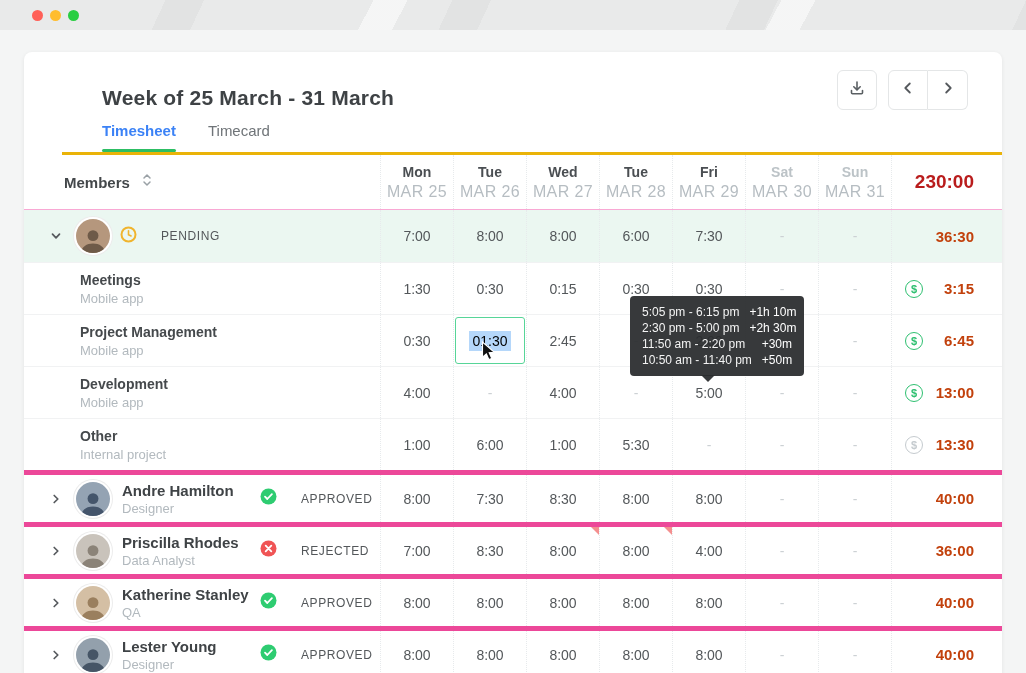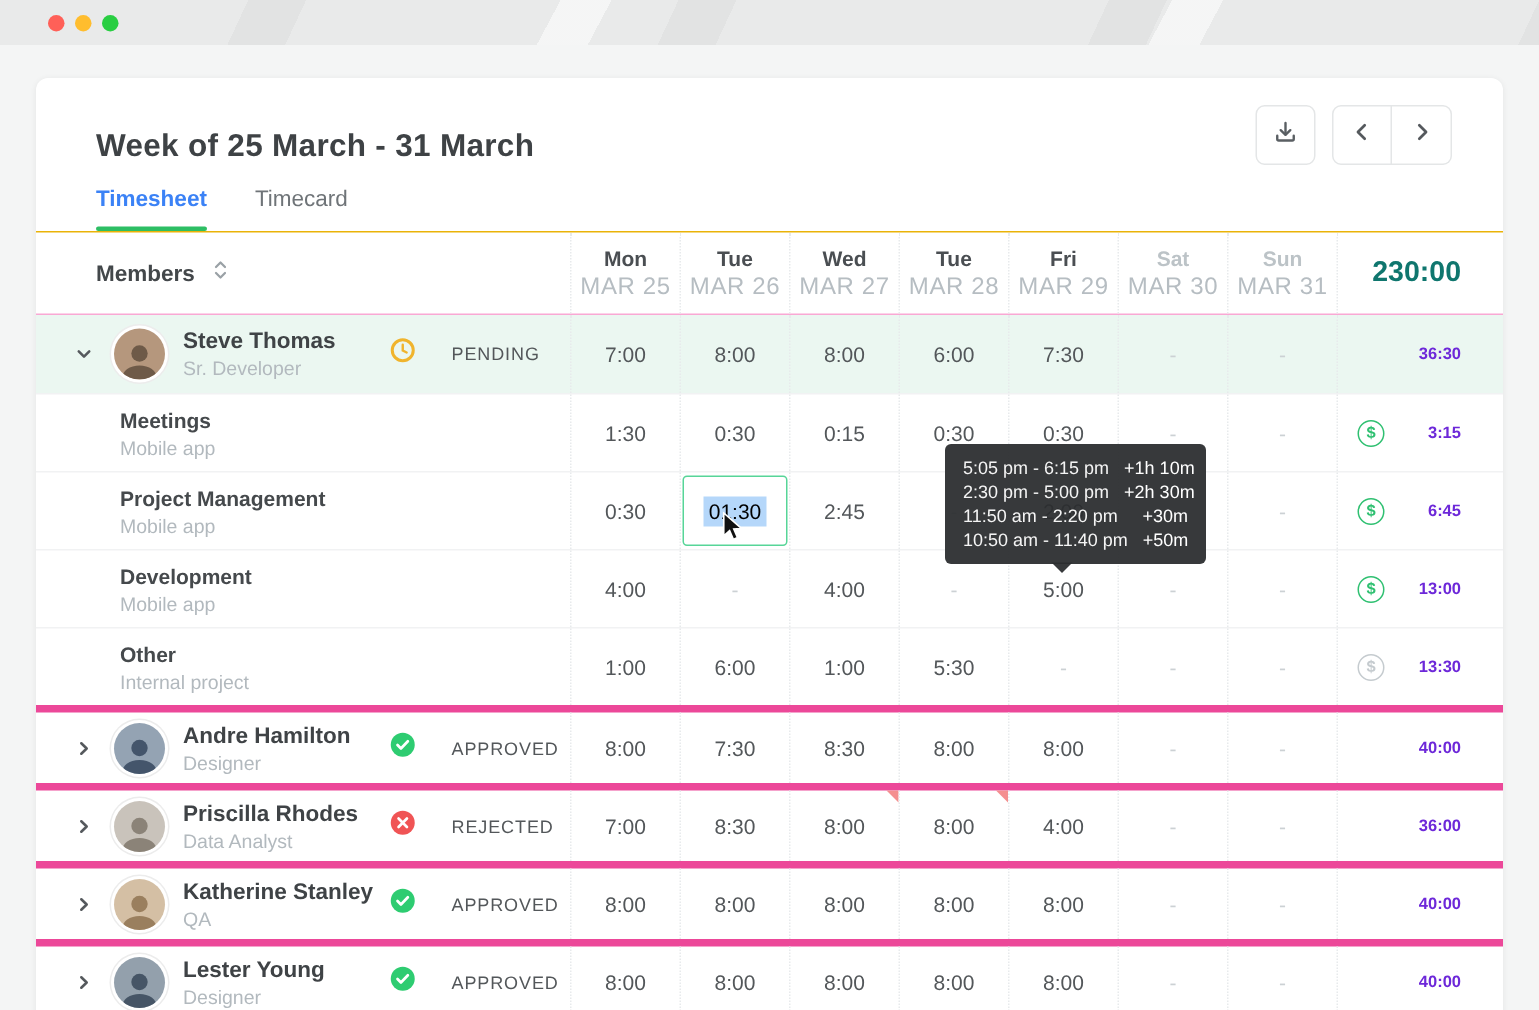--- a/index.html
+++ b/index.html
@@ -14,21 +14,21 @@
       repeating-linear-gradient(118deg, rgba(255,255,255,0) 0 330px, rgba(255,255,255,0.55) 330px 360px);
   }
   .lights { position:absolute; left:32px; top:10px; display:flex; gap:7px; }
   .light { width:11px; height:11px; border-radius:50%; }
 
   
   .card { position:absolute; left:24px; top:52px; width:978px; height:640px;
     background:#fff; border-radius:8px 8px 0 0;
     box-shadow:0 1px 4px rgba(0,0,0,0.07); }
 
-  .card-head { position:relative; height:103px; border-bottom:1px solid #eab308; }
+  .card-head { position:relative; height:103px; border-bottom:3px solid #eab308;margin-left:38px; }
   .page-title { position:absolute; left:40px; top:34px; font-size:21px; font-weight:600;
     color:#3e4245; letter-spacing:0.2px; }
   .tabs { position:absolute; left:40px; bottom:0; display:flex; gap:32px; }
   .tab { font-size:15px; color:#6f7478; padding-bottom:13px; cursor:pointer; position:relative; }
   .tab.active { color:#3b82f6; font-weight:600; }
   .tab.active::after { content:""; position:absolute; left:0; right:0; bottom:0; height:3px;
     background:var(--accent,#2dbe64); border-radius:2px; }
 
   .toolbar { position:absolute; right:34px; top:18px; display:flex; gap:11px; }
   .icon-btn { width:40px; height:40px; background:#fff; border:1px solid #e4e6e7;
@@ -44,21 +44,21 @@
   .cell.day, .cell.total { border-left:1px dotted #e7eaec; }
   .cell.members { justify-content:flex-start; }
 
   .members-h { padding-left:40px; display:flex; align-items:center; gap:12px; }
   .members-label { font-size:15px; font-weight:600; color:#43474a; }
   .day-h { flex-direction:column; gap:3px; }
   .day-name { font-size:14px; font-weight:600; color:#4a4e52; }
   .day-date { font-size:16px; color:#b6bdc2; letter-spacing:0.4px; }
   .day-h.muted .day-name { color:#bcc3c7; }
   .total-h { justify-content:flex-end; padding-right:28px;
-    font-size:19px; font-weight:700; color:#0f766e; }
+    font-size:19px; font-weight:700; color:#b91c1c; }
 
   .row { height:52px; border-top:1px solid #f1f2f3; }
   .row.member { border-top:5px solid #ec4899; }
   .row.highlight { background:var(--hl,#ebf7f1); border-top:none; }
 
   .mcell { padding-left:20px; gap:0; }
   .chev { width:24px; display:flex; justify-content:center; cursor:pointer; flex:none; }
   .avatar { width:34px; height:34px; border-radius:50%; margin-left:8px; flex:none;
     display:flex; align-items:flex-end; justify-content:center; overflow:hidden;
     box-shadow:0 0 0 2px #fff, 0 0 0 3px #ececec; }
@@ -69,21 +69,21 @@
   .btxt { font-size:12px; color:#53575a; letter-spacing:0.6px; }
 
   .pcell { padding-left:56px; }
   .pwho { display:flex; flex-direction:column; gap:3px; }
   .pnm { font-size:14px; font-weight:600; color:#45494c; }
   .psub { font-size:13px; color:#b2b9be; }
 
   .val { font-size:14px; color:#53575a; }
   .val.dash { color:#ccd1d4; }
   .tcell { justify-content:flex-end; padding-right:28px; gap:0; }
-  .tval { font-size:11px; font-weight:700; color:#6d28d9; }
+  .tval { font-size:15px; font-weight:700; color:#c2410c; }
   .row .tval { font-weight:600; }
   .dollar { position:absolute; left:13px; width:18px; height:18px; border-radius:50%;
     border:1.5px solid var(--dgreen,#2fc071); color:var(--dgreen,#2fc071);
     font-size:11px; font-weight:700; display:flex; align-items:center; justify-content:center; }
   .dollar.gray { border-color:#c5cbcf; color:#c5cbcf; }
 
   .flag { position:absolute; top:0; right:0; width:0; height:0;
     border-top:8px solid var(--flag,#f48f8f); border-left:8px solid transparent; }
 
   .editbox { position:absolute; inset:2px 1px; background:#fff;
@@ -196,24 +196,20 @@
             <svg width="12" height="12" viewBox="0 0 12 12" fill="none" stroke="#55595d" stroke-width="1.7" stroke-linecap="round" stroke-linejoin="round">
               <path d="M2.5 4.2 6 7.8l3.5-3.6"></path>
             </svg>
           </span>
       <span class="avatar" style="background:#b5977d">
             <svg width="30" height="26" viewBox="0 0 24 21" fill="#6e5a48">
               <circle cx="12" cy="7" r="4.4"></circle>
               <path d="M2.5 21c0-5 4.5-7.6 9.5-7.6s9.5 2.6 9.5 7.6z"></path>
             </svg>
           </span>
-      <span class="who">
-            <span class="nm">Steve Thomas</span>
-      <span class="rl">Sr. Developer</span>
-          </span>
       <span class="badge">
         <span><svg width="17" height="17" viewBox="0 0 17 17" fill="none">
                 <circle cx="8.5" cy="8.5" r="7" stroke="#f0b42d" stroke-width="2"></circle>
                 <path d="M8.5 4.8v3.9l2.6 1.3" stroke="#f0b42d" stroke-width="1.6" stroke-linecap="round"></path>
               </svg></span>
         <span class="btxt">PENDING</span>
           </span>
         </div>
         <div class="cell day">
           <span class="val">7:00</span>

